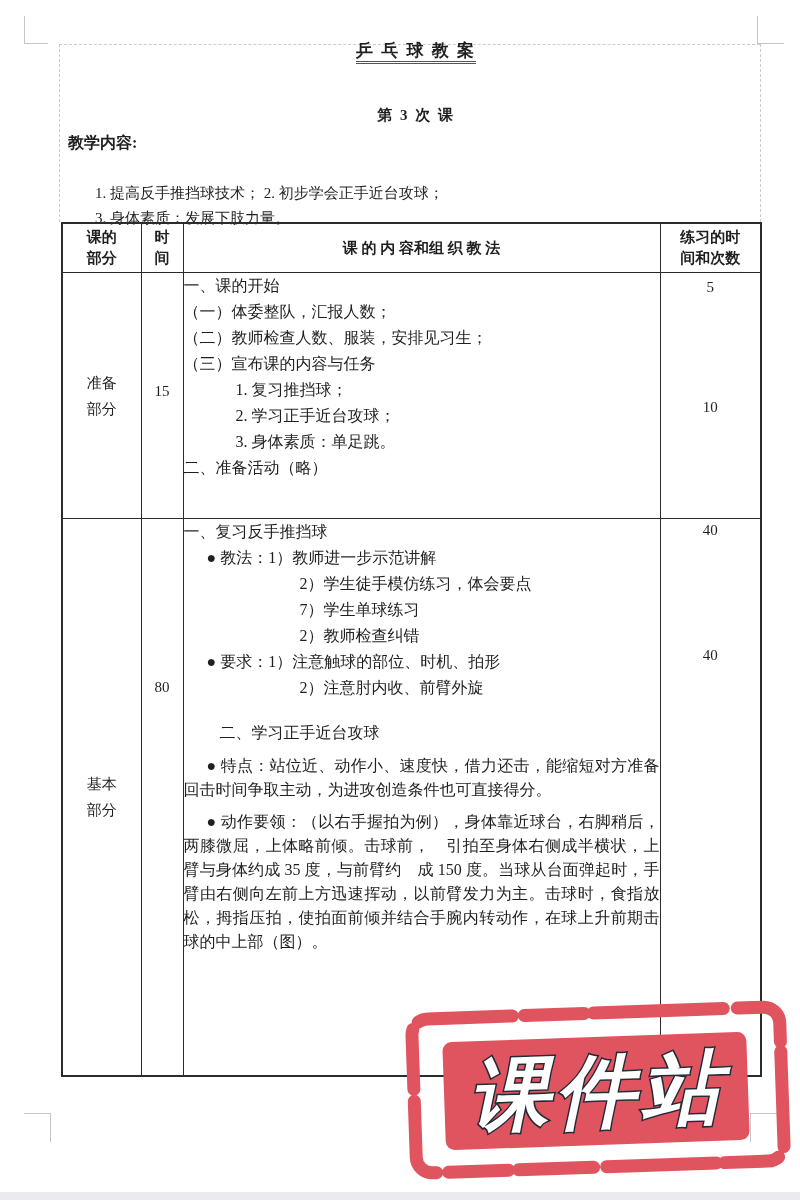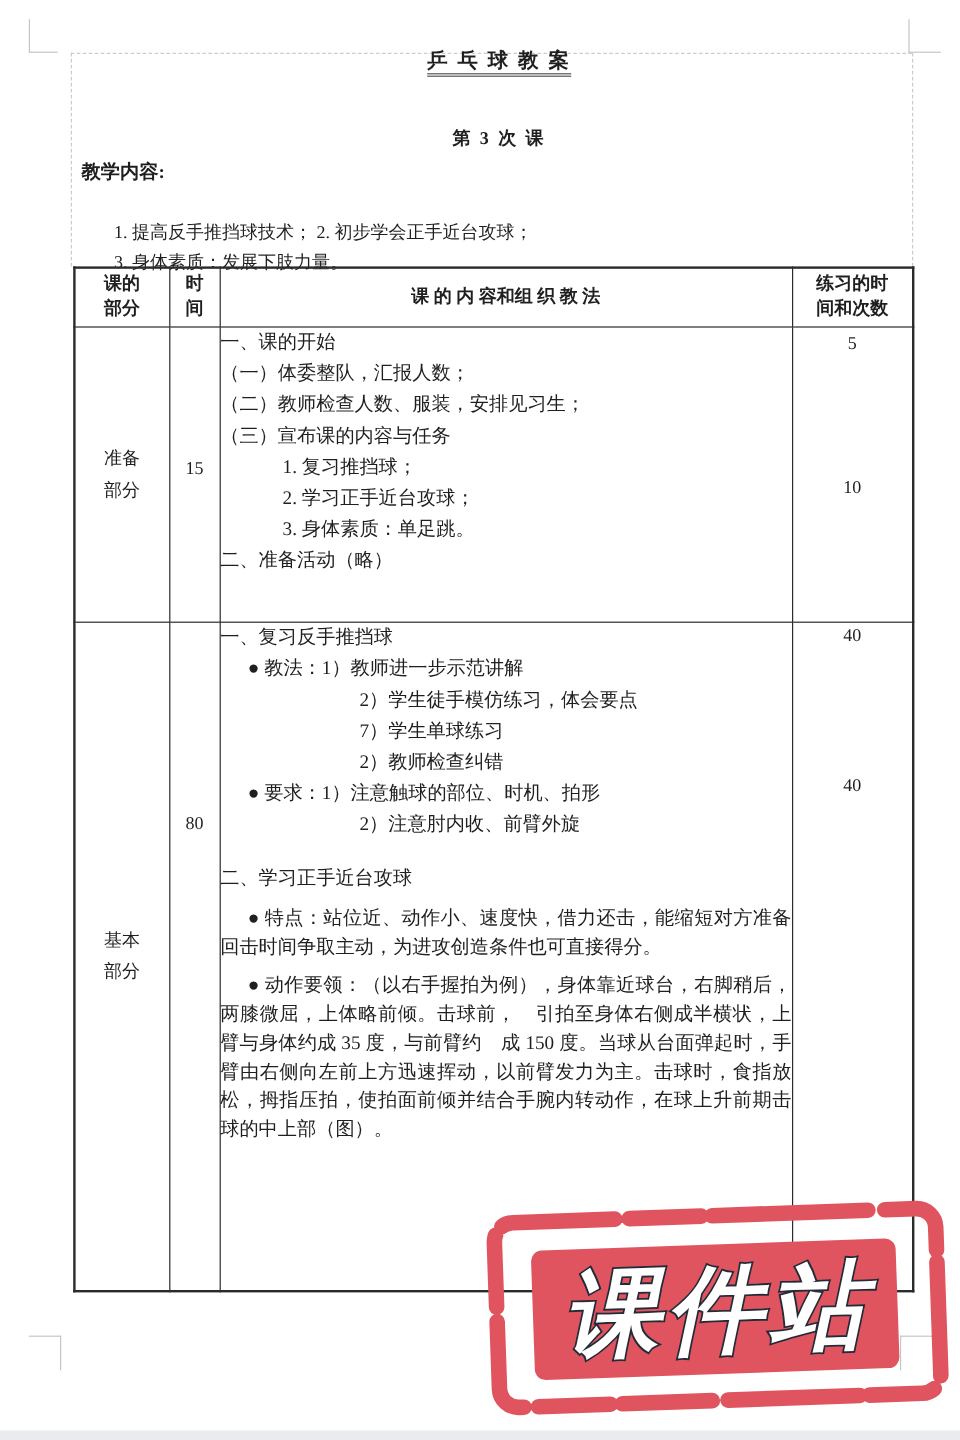--- a/index.html
+++ b/index.html
@@ -41,21 +41,21 @@
   tr[data-row-idx="1"] td{height:556px;}
   .td-part{text-align:center;vertical-align:middle;font-size:15px;}
   .part-box{line-height:26px;}
   .td-time{position:relative;text-align:center;font-size:15px;vertical-align:top;}
   .time-val{position:absolute;left:0;right:0;}
   .td-content{vertical-align:top;padding:3px 4px 0 5px;}
   .cline{font-size:16px;line-height:26px;white-space:pre-wrap;}
   .l2{padding-left:52px;}
   .l3{padding-left:116px;}
   .bullet{padding-left:23px;}
-  .sec-gap{margin-top:19px;}
+  .sec-gap{margin-top:19px;margin-left:36px;}
   .para{line-height:24px;margin-top:8px;text-indent:23px;text-align:justify;}
   .td-practice{position:relative;text-align:center;font-size:15px;vertical-align:top;}
   .pnum{position:absolute;left:0;right:0;}
 
   
   .stamp{position:absolute;left:398px;top:995px;z-index:5;transform:rotate(-2deg);}
   .stamp text{
     font-family:"Liberation Sans","DejaVu Sans",sans-serif;
     font-weight:bold;paint-order:stroke;
   }

